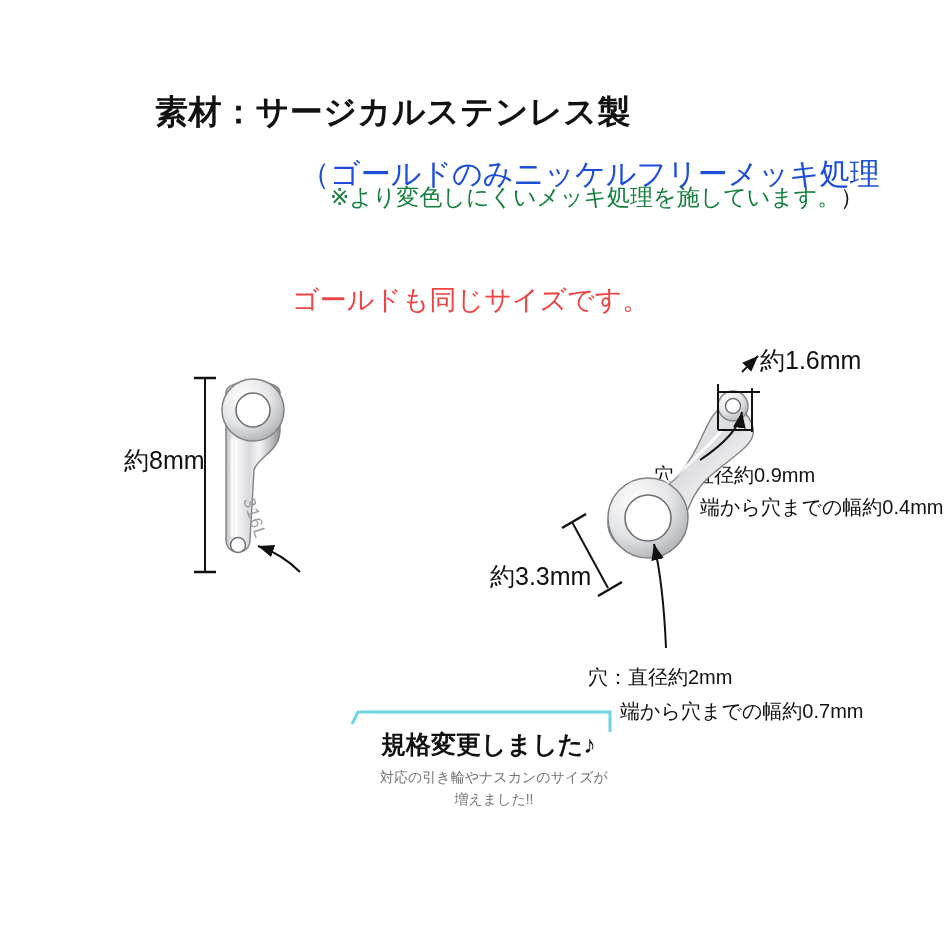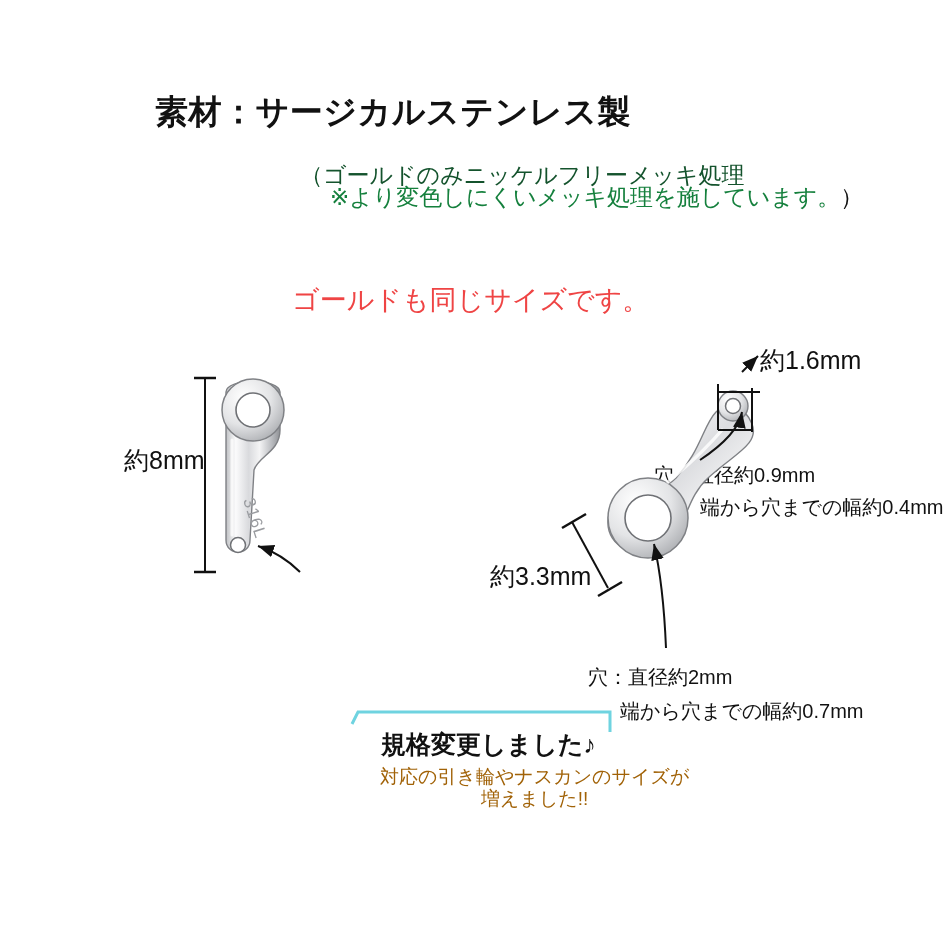--- a/index.html
+++ b/index.html
@@ -24,23 +24,23 @@
     top: 90px;
     font-size: 33px;
     font-weight: bold;
     letter-spacing: 0.5px;
     color: #111111;
     white-space: nowrap;
   }
   .hdr-sub1 {
     position: absolute;
     left: 300px;
-    top: 160px;
-    font-size: 23px;
-    color: #14532d;
+    top: 154px;
+    font-size: 30px;
+    color: #1d4ed8;
     white-space: nowrap;
   }
   .hdr-sub2 {
     position: absolute;
     left: 330px;
     top: 182px;
     font-size: 23px;
     color: #111111;
     white-space: nowrap;
   }
@@ -73,24 +73,24 @@
     font-size: 25px;
     font-weight: bold;
     color: #111111;
     white-space: nowrap;
     margin-left: 13px;
   }
   .banner-sub {
     position: absolute;
     left: 380px;
     top: 766px;
-    font-size: 19px;
+    font-size: 14px;
     line-height: 22px;
     text-align: center;
-    color: #a16207;
+    color: #737373;
     white-space: nowrap;
   }
   .banner-sub .l2 { display: block; text-align: center; }
 
   
   #art {
     position: absolute;
     left: 0;
     top: 0;
     width: 950px;

